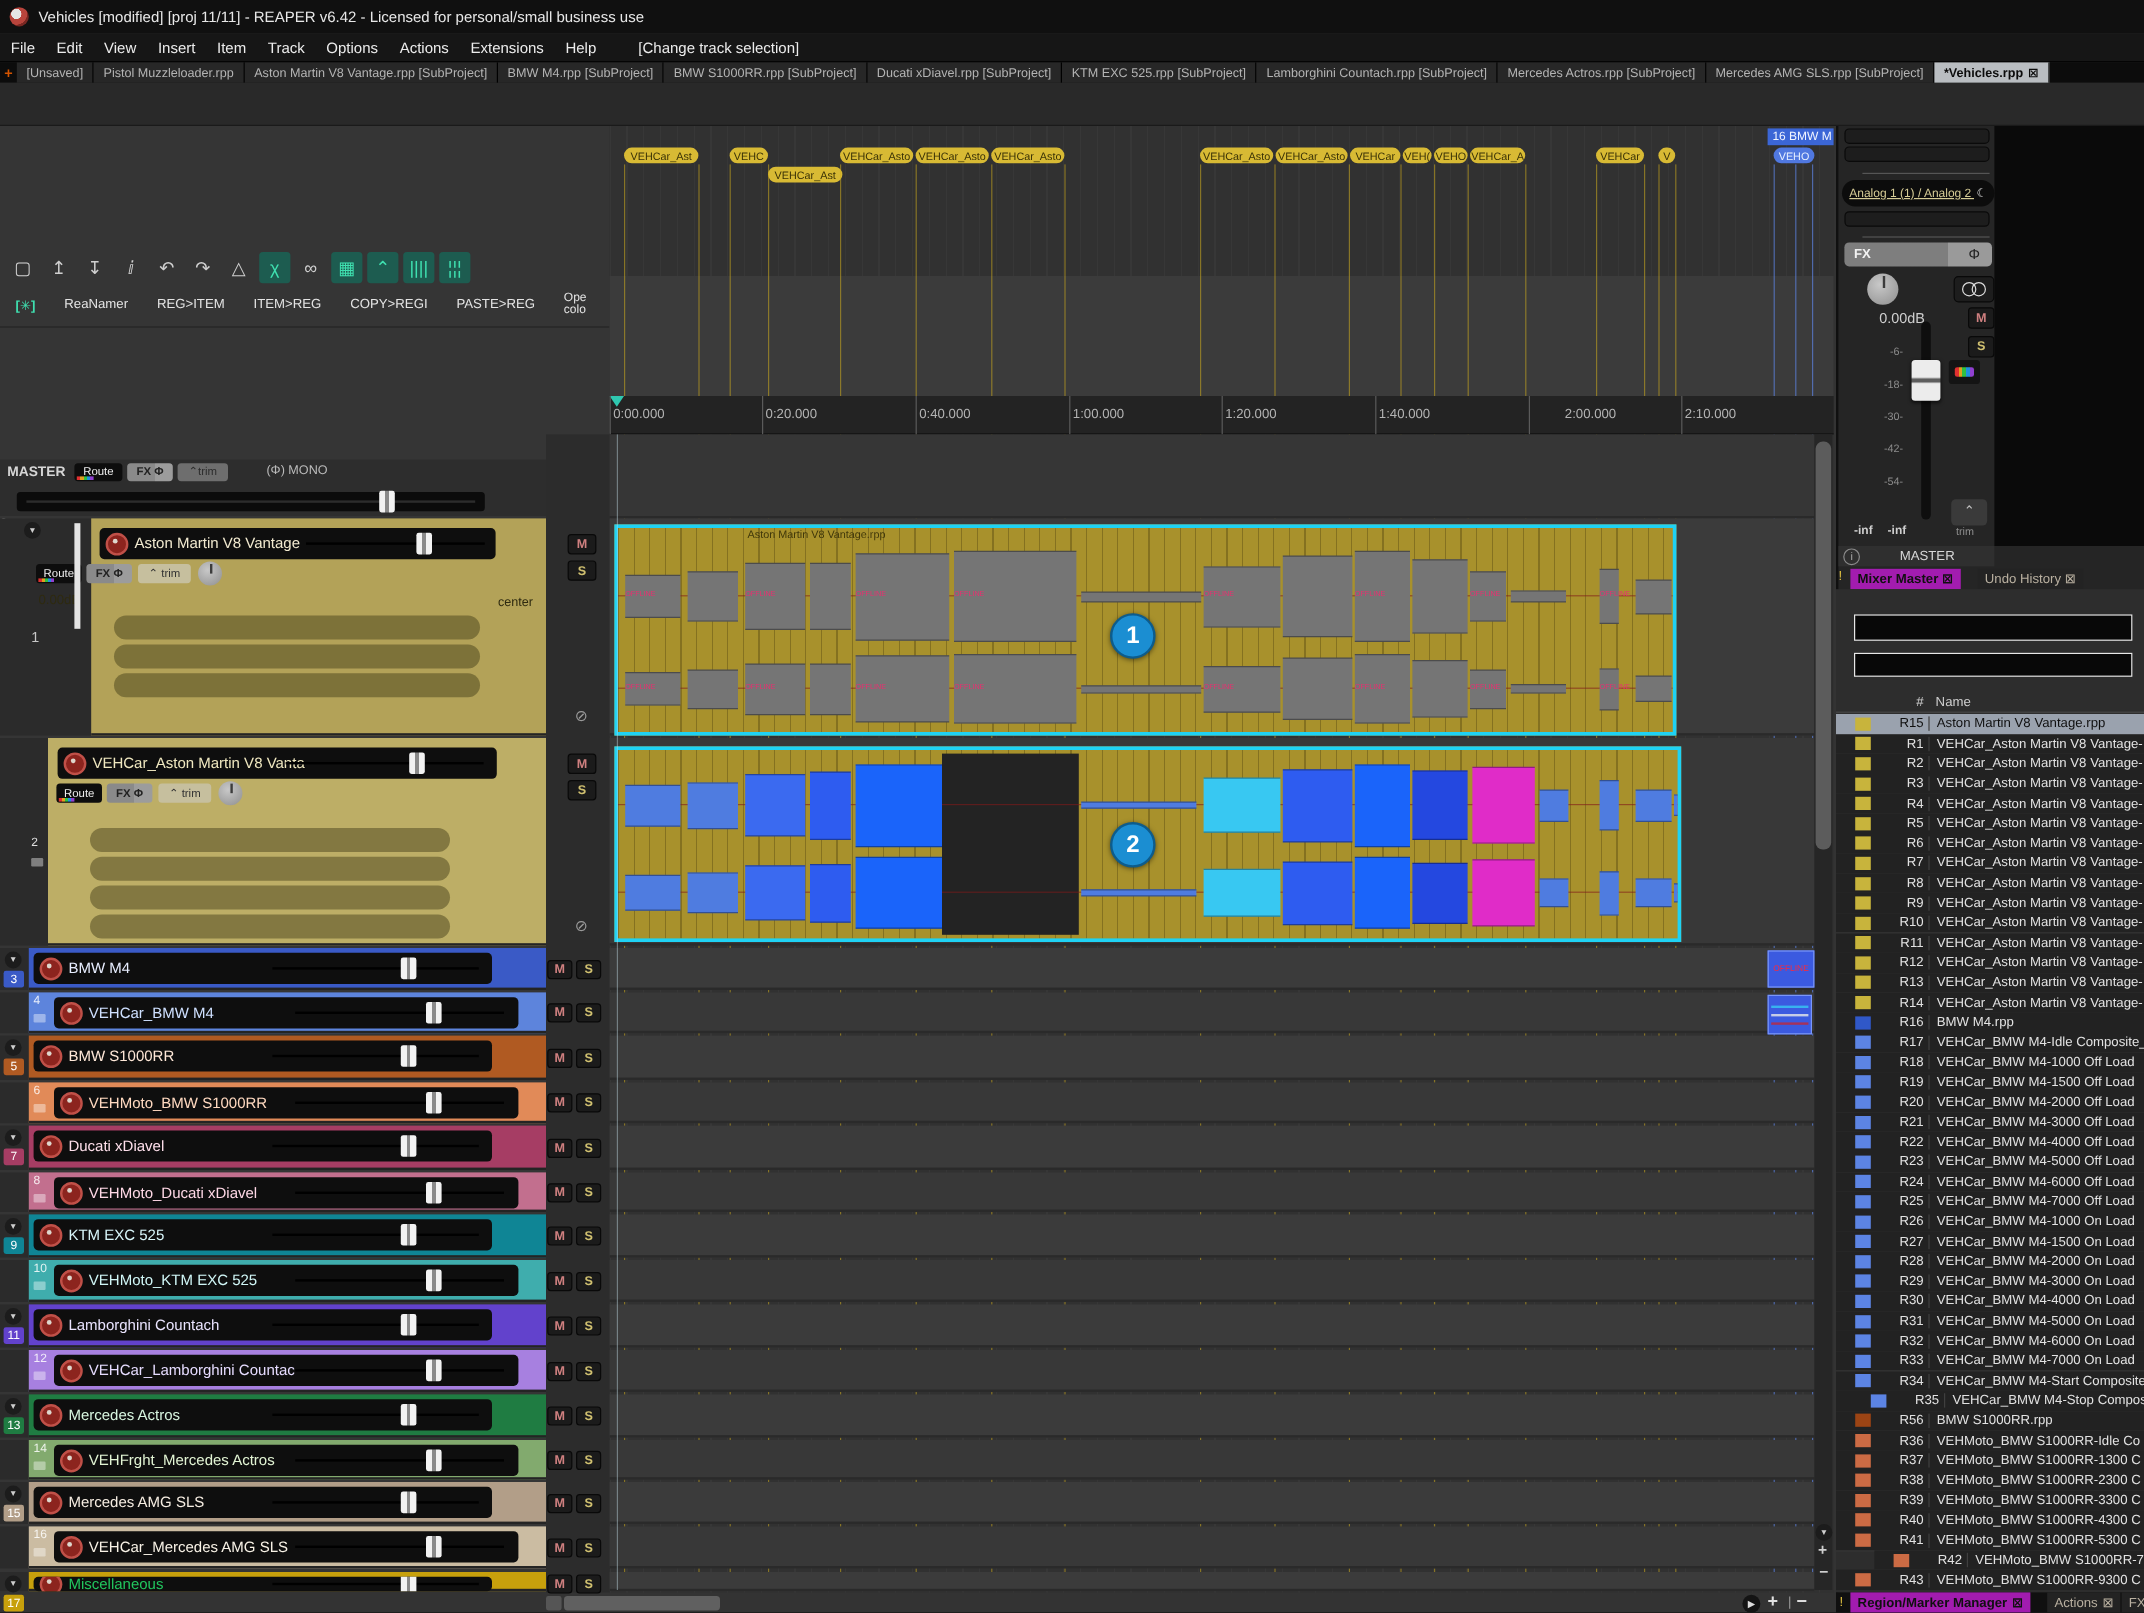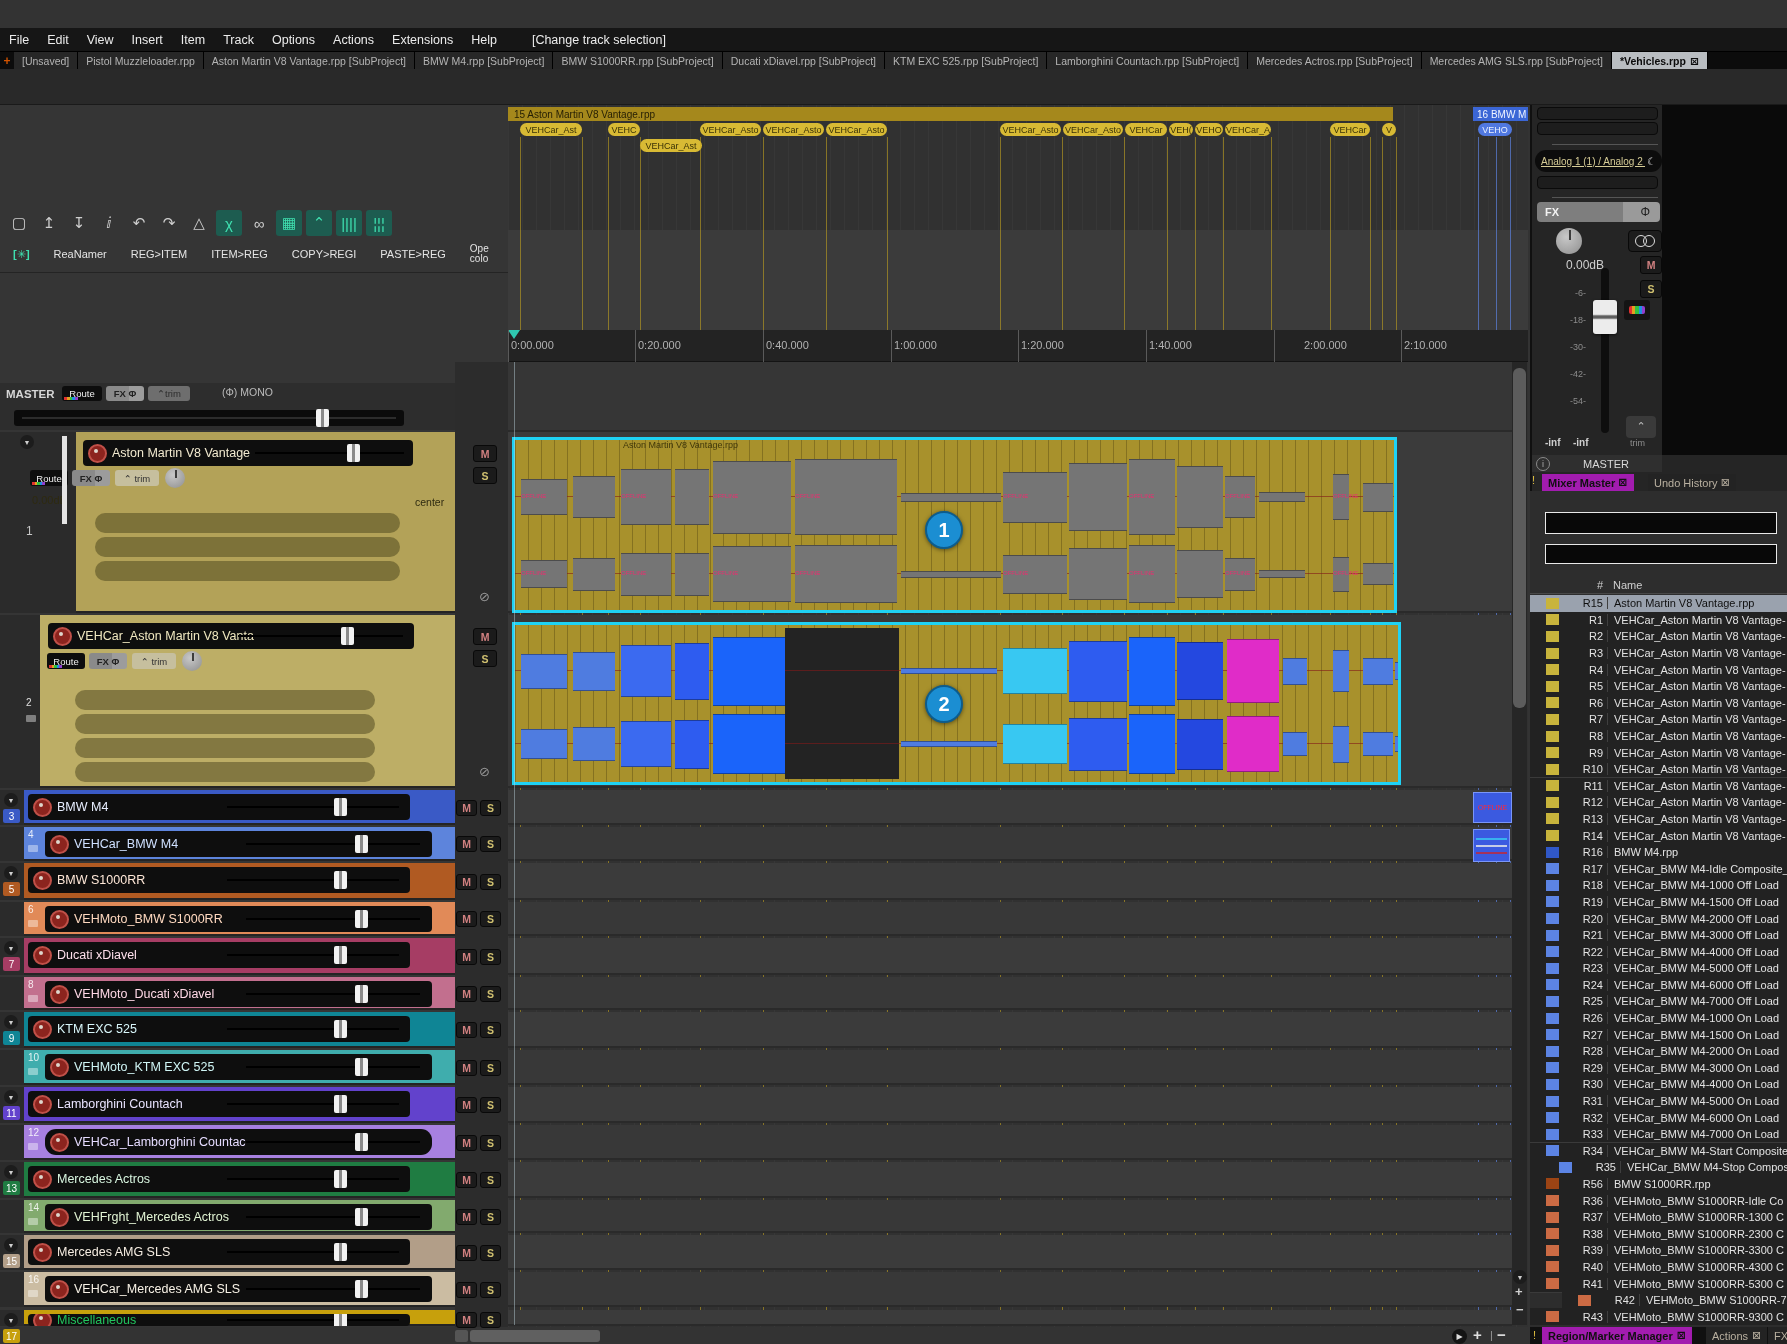--- a/index.html
+++ b/index.html
@@ -82,20 +82,24 @@
   .lrow.sel .rid,.lrow.sel .rnm{color:#101010;}
   .knob{border-radius:50%;background:radial-gradient(circle at 40% 35%,#c8c8c8,#8e8e8e);position:relative;}
   .knob:after{content:"";position:absolute;left:50%;top:2px;width:2px;height:40%;background:#3c3c3c;}
   .rainbow{background:linear-gradient(90deg,#e03030 0 20%,#e0a020 20% 40%,#30c040 40% 60%,#2090e0 60% 80%,#9040d0 80% 100%);}
 </style>
 </head>
 <body>
 
 <div id="app">
 
+  <div class="abs flex" id="titlebar">
+    <span id="logo"></span>
+    <span class="t">Vehicles [modified] [proj 11/11] - REAPER v6.42 - Licensed for personal/small business use</span>
+  </div>
 
   <div class="abs flex" id="menubar">
     <span id="menu-items" class="flex">
         <div class="menu-item">File</div>
         <div class="menu-item">Edit</div>
         <div class="menu-item">View</div>
         <div class="menu-item">Insert</div>
         <div class="menu-item">Item</div>
         <div class="menu-item">Track</div>
         <div class="menu-item">Options</div>
@@ -187,21 +191,20 @@
   <div class="abs msbtn s" style="left:473px;top:401px;width:24px;height:17px;">S</div>
 
   <div class="abs" style="left:455px;top:362px;width:53px;height:965px;background:#2c2c2c;"></div>
 
   <div class="abs" style="left:0;top:432px;width:6px;height:175px;background:#c2c2c2;border-radius:3px;"></div>
 
   <div class="abs" id="arrange" style="left:508px;top:105px;width:1020px;height:1222px;background:#313131;
        background-image:repeating-linear-gradient(90deg,rgba(255,255,255,.03) 0 1px,rgba(0,0,0,0) 1px 14px);"></div>
   <div class="abs" style="left:508px;top:230px;width:1020px;height:100px;background:#3b3b3b;"></div>
 
-  <div class="abs flex" style="left:508px;top:107px;width:885px;height:14px;background:#a5881c;color:#241e04;font-size:10px;padding-left:6px;">15  Aston Martin V8 Vantage.rpp</div>
   <div class="abs flex" style="left:1473px;top:107px;width:55px;height:14px;background:#3b66d6;color:#f0f4ff;font-size:10px;padding-left:4px;overflow:hidden;white-space:nowrap;">16 BMW M</div>
   <div class="abs rpill" style="left:1478px;top:123px;width:34px;height:13px;background:#5078e0;color:#e8f0ff;">VEHO</div>
   <div id="pills">
       <div class="rpill" style="position: absolute; left: 520px; top: 123px; width: 62px; height: 13px; box-sizing: border-box;">VEHCar_Ast</div>
       <div class="rpill" style="position: absolute; left: 608px; top: 123px; width: 32px; height: 13px; box-sizing: border-box;">VEHC</div>
       <div class="rpill" style="position: absolute; left: 700px; top: 123px; width: 61px; height: 13px; box-sizing: border-box;">VEHCar_Asto</div>
       <div class="rpill" style="position: absolute; left: 763px; top: 123px; width: 61px; height: 13px; box-sizing: border-box;">VEHCar_Asto</div>
       <div class="rpill" style="position: absolute; left: 826px; top: 123px; width: 61px; height: 13px; box-sizing: border-box;">VEHCar_Asto</div>
       <div class="rpill" style="position: absolute; left: 1000px; top: 123px; width: 61px; height: 13px; box-sizing: border-box;">VEHCar_Asto</div>
       <div class="rpill" style="position: absolute; left: 1063px; top: 123px; width: 60px; height: 13px; box-sizing: border-box;">VEHCar_Asto</div>
@@ -533,21 +536,21 @@
         <span class="tname" style="color: rgb(234, 228, 255);">Lamborghini Countach</span>
         <span class="sline" style="left: 199px; width: 172px; top: 12px;"></span>
         <span class="shandle" style="left: 306px; top: 4px;"></span>
       </div>
       <div class="msbtn m" style="position: absolute; left: 456px; top: 1097px; width: 21px; height: 16px; box-sizing: border-box;">M</div>
       <div class="msbtn s" style="position: absolute; left: 480px; top: 1097px; width: 21px; height: 16px; box-sizing: border-box;">S</div>
       <div style="position: absolute; left: 0px; top: 1125px; width: 24px; height: 35px; box-sizing: border-box; background: rgb(43, 43, 43);"></div>
       <div class="trkpanel" style="position: absolute; left: 24px; top: 1125px; width: 431px; height: 35px; box-sizing: border-box; background: rgb(167, 128, 224);"></div>
       <div style="left: 28px; top: 1127px; width: 18px; height: 13px; box-sizing: border-box; color: rgba(255, 255, 255, 0.85); font-size: 10px; position: absolute;">12</div>
       <div class="folder" style="position: absolute; left: 28px; top: 1143px; width: 10px; height: 7px; box-sizing: border-box;"></div>
-      <div class="namebar" style="position: absolute; left: 45px; top: 1129px; width: 387px; height: 26px; box-sizing: border-box; border-radius: 11px;">
+      <div class="namebar" style="position: absolute; left: 45px; top: 1129px; width: 387px; height: 26px; box-sizing: border-box;">
         <span class="rec"></span>
         <span class="tname" style="color: rgb(230, 220, 255);">VEHCar_Lamborghini Countac</span>
         <span class="sline" style="left: 201px; width: 174px; top: 12px;"></span>
         <span class="shandle" style="left: 310px; top: 4px;"></span>
       </div>
       <div class="msbtn m" style="position: absolute; left: 456px; top: 1134.5px; width: 21px; height: 16px; box-sizing: border-box;">M</div>
       <div class="msbtn s" style="position: absolute; left: 480px; top: 1134.5px; width: 21px; height: 16px; box-sizing: border-box;">S</div>
       <div style="position: absolute; left: 0px; top: 1162px; width: 24px; height: 36px; box-sizing: border-box; background: rgb(43, 43, 43);"></div>
       <div class="trkpanel" style="position: absolute; left: 24px; top: 1162px; width: 431px; height: 36px; box-sizing: border-box; background: rgb(31, 124, 66);"></div>
       <div class="foldbtn" style="position: absolute; left: 4px; top: 1165px; width: 14px; height: 14px; box-sizing: border-box;">▼</div>

